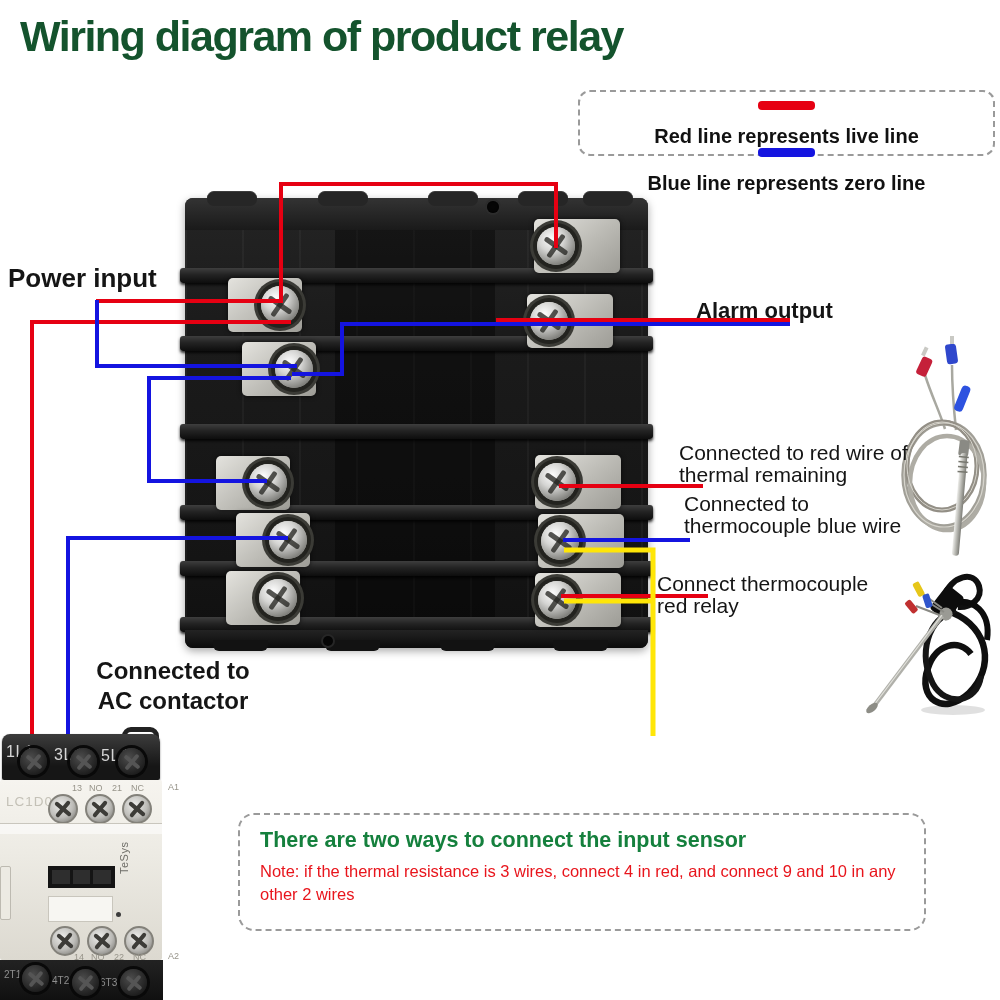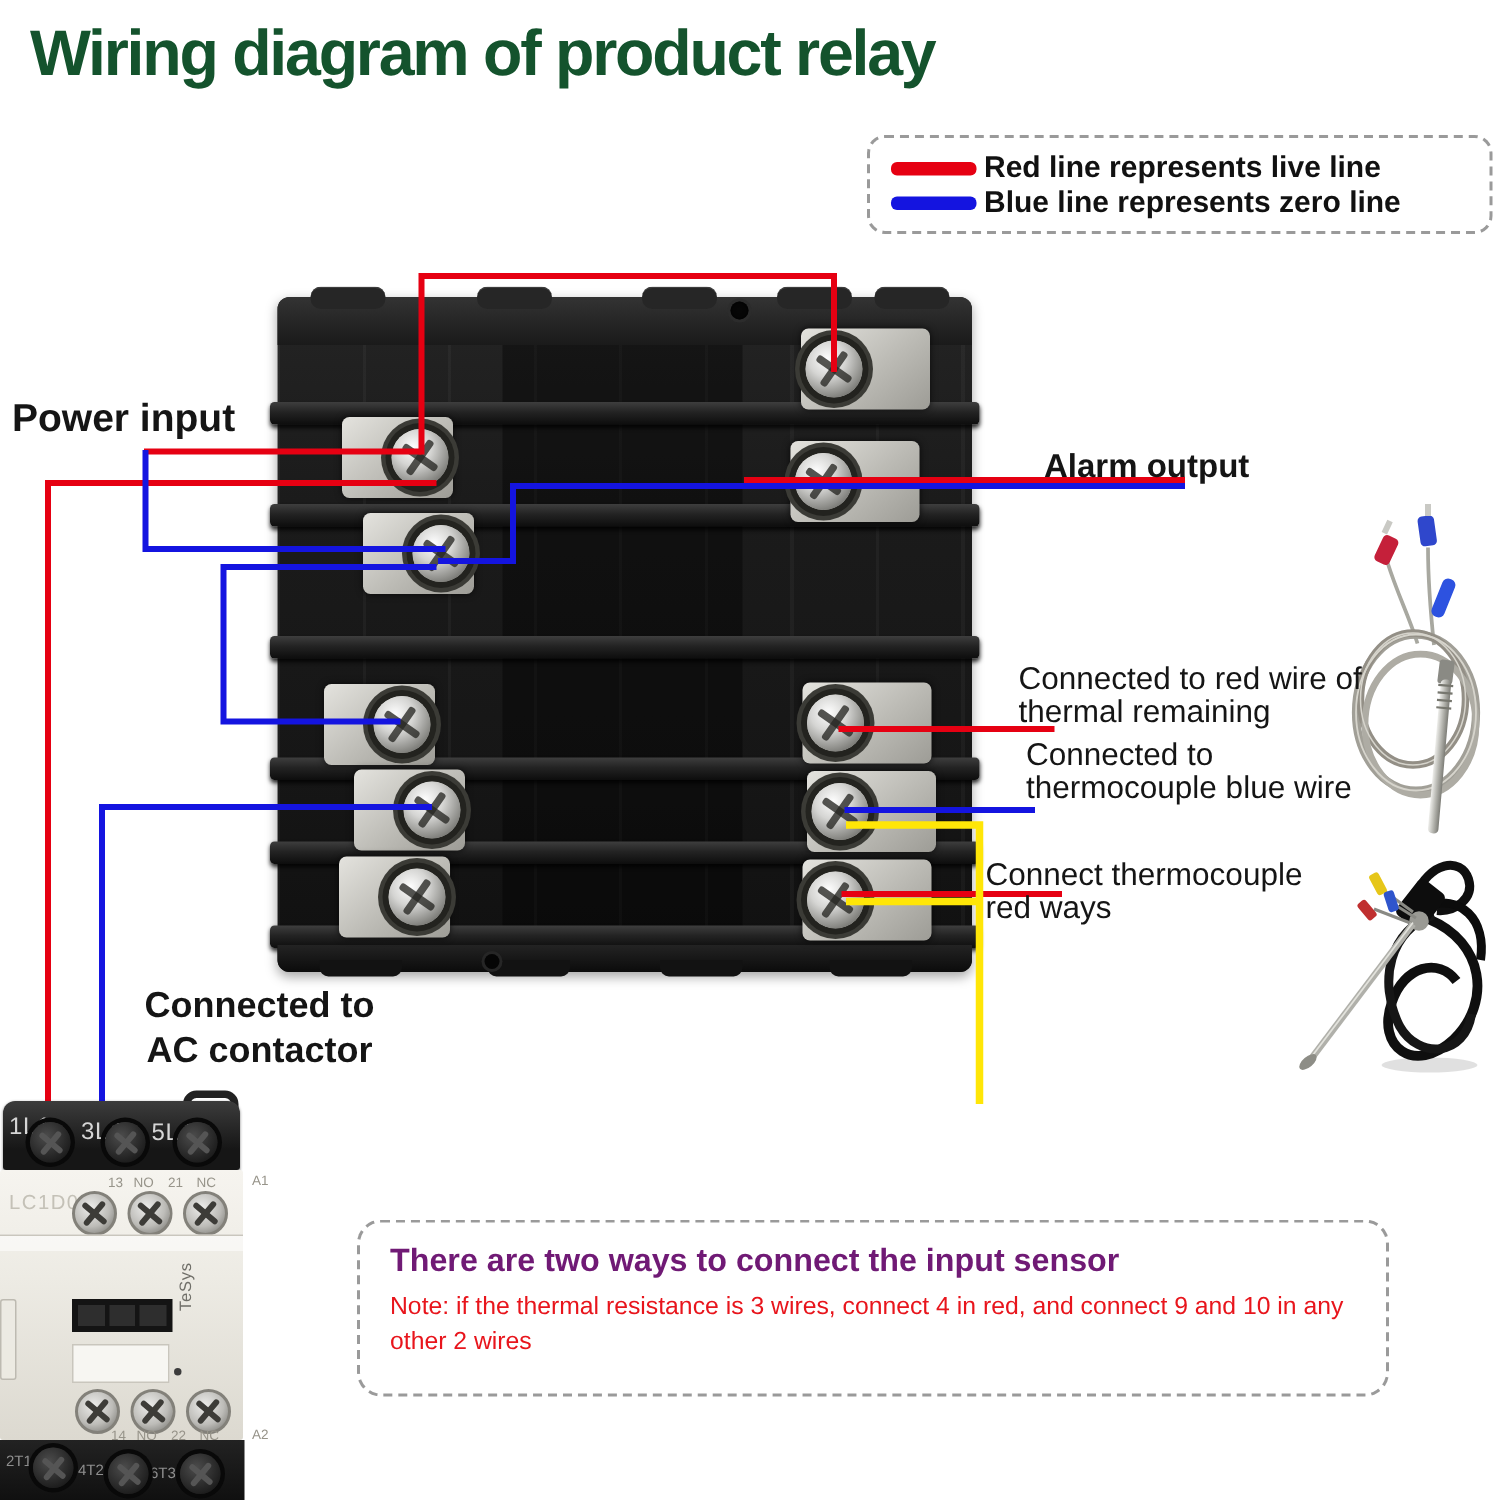--- a/index.html
+++ b/index.html
@@ -3,29 +3,29 @@
 <meta charset="utf-8">
 <style>
   html,body{margin:0;padding:0;background:#fff;width:1000px;height:1000px;overflow:hidden;
     font-family:"Liberation Sans",sans-serif;}
   #stage{position:relative;width:1000px;height:1000px;background:#fff;}
 
   
   .title{position:absolute;left:20px;top:12px;font-size:43px;font-weight:bold;color:#14532d;letter-spacing:-1.5px;}
   .legend{position:absolute;left:578px;top:90px;width:417px;height:66px;border:2px dashed #9a9a9a;border-radius:12px;
     box-sizing:border-box;padding:9px 14px;display:flex;flex-direction:column;justify-content:space-between;}
-  .legend-row{display:flex;align-items:center;gap:5px;}
+  .legend-row{display:flex;align-items:center;gap:15px;flex-direction:column;}
   .legend-swatch{width:57px;height:9px;border-radius:4px;flex:0 0 auto;}
   .legend-label{font-size:20px;font-weight:bold;color:#111;white-space:nowrap;}
 
   .lbl{position:absolute;color:#151515;white-space:pre-line;line-height:1.06;z-index:6;}
   .lbl.bold{font-weight:bold;}
   .note-box{position:absolute;left:238px;top:813px;width:688px;height:118px;border:2px dashed #9a9a9a;border-radius:16px;
     box-sizing:border-box;padding:13px 20px;z-index:6;background:rgba(255,255,255,.65);}
-  .note-title{font-size:21.5px;font-weight:bold;color:#701a75;}
+  .note-title{font-size:21.5px;font-weight:bold;color:#15803d;}
   .note-text{margin-top:7px;font-size:16.5px;line-height:1.4;white-space:pre-line;}
 
   
   #relay{position:absolute;left:185px;top:198px;width:463px;height:450px;z-index:2;
     background:linear-gradient(180deg,#242424,#1b1b1b 30%,#161616 70%,#101010);border-radius:8px;
     box-shadow:0 3px 8px rgba(0,0,0,.35);}
   #relay .texture{position:absolute;inset:0;border-radius:8px;
     background:repeating-linear-gradient(90deg,rgba(255,255,255,.035) 0 2px,transparent 2px 57px);}
   #relay .midshade{position:absolute;left:150px;top:30px;width:160px;height:400px;background:rgba(0,0,0,.38);}
   #relay .cap{position:absolute;left:0;top:0;width:463px;height:32px;border-radius:8px 8px 0 0;
@@ -165,21 +165,21 @@
       <polyline points="564,601 653,601" fill="none" stroke="#ffe607" stroke-width="5"></polyline>
     </svg>
 
   <div class="lbl bold" style="left:8px;top:265px;font-size:26px;">Power input</div>
   <div class="lbl bold" style="left:696px;top:299px;font-size:22px;">Alarm output</div>
   <div class="lbl" style="left:679px;top:442px;font-size:21px;">Connected to red wire of
 thermal remaining</div>
   <div class="lbl" style="left:684px;top:493px;font-size:21px;">Connected to
  thermocouple blue wire</div>
   <div class="lbl" style="left:657px;top:573px;font-size:21px;">Connect thermocouple
-red ways</div>
+red relay</div>
   <div class="lbl bold" style="left:78px;top:656px;font-size:24px;width:190px;text-align:center;line-height:1.25;">Connected to
 AC contactor</div>
 
   <div class="note-box">
     <div class="note-title">There are two ways to connect the input sensor</div>
     <div class="note-text" style="color:#e8151c">Note: if the thermal resistance is 3 wires, connect 4 in red, and connect 9 and 10 in any
 other 2 wires</div>
   </div>
 
   <div id="contactor">

